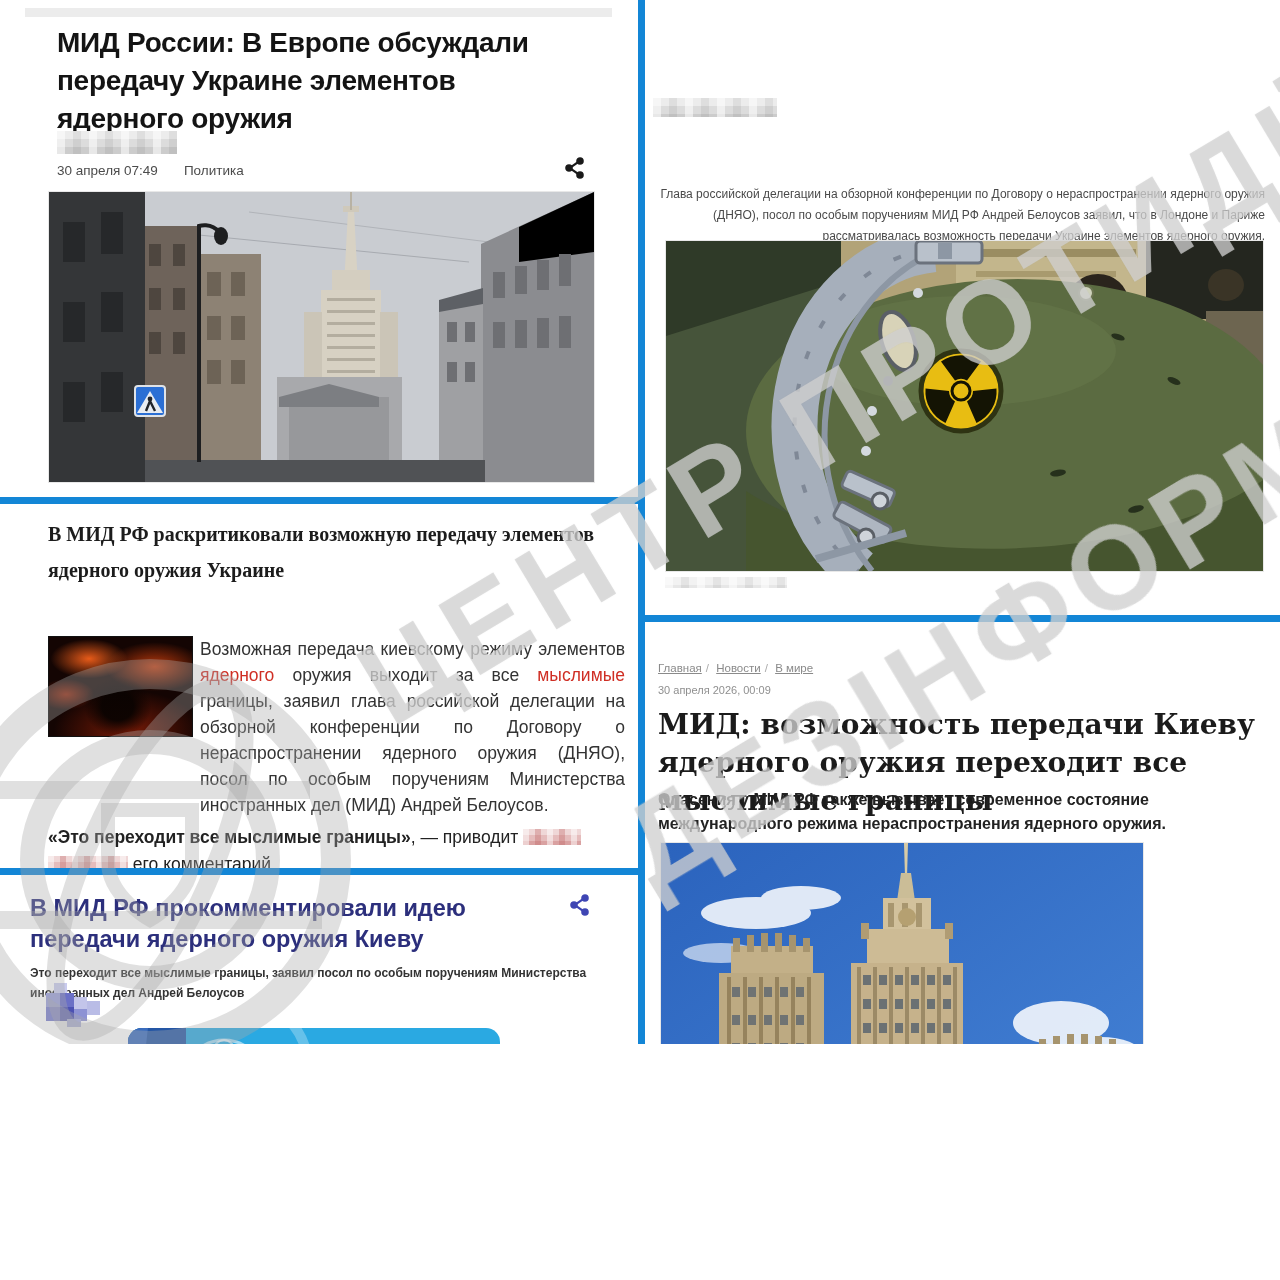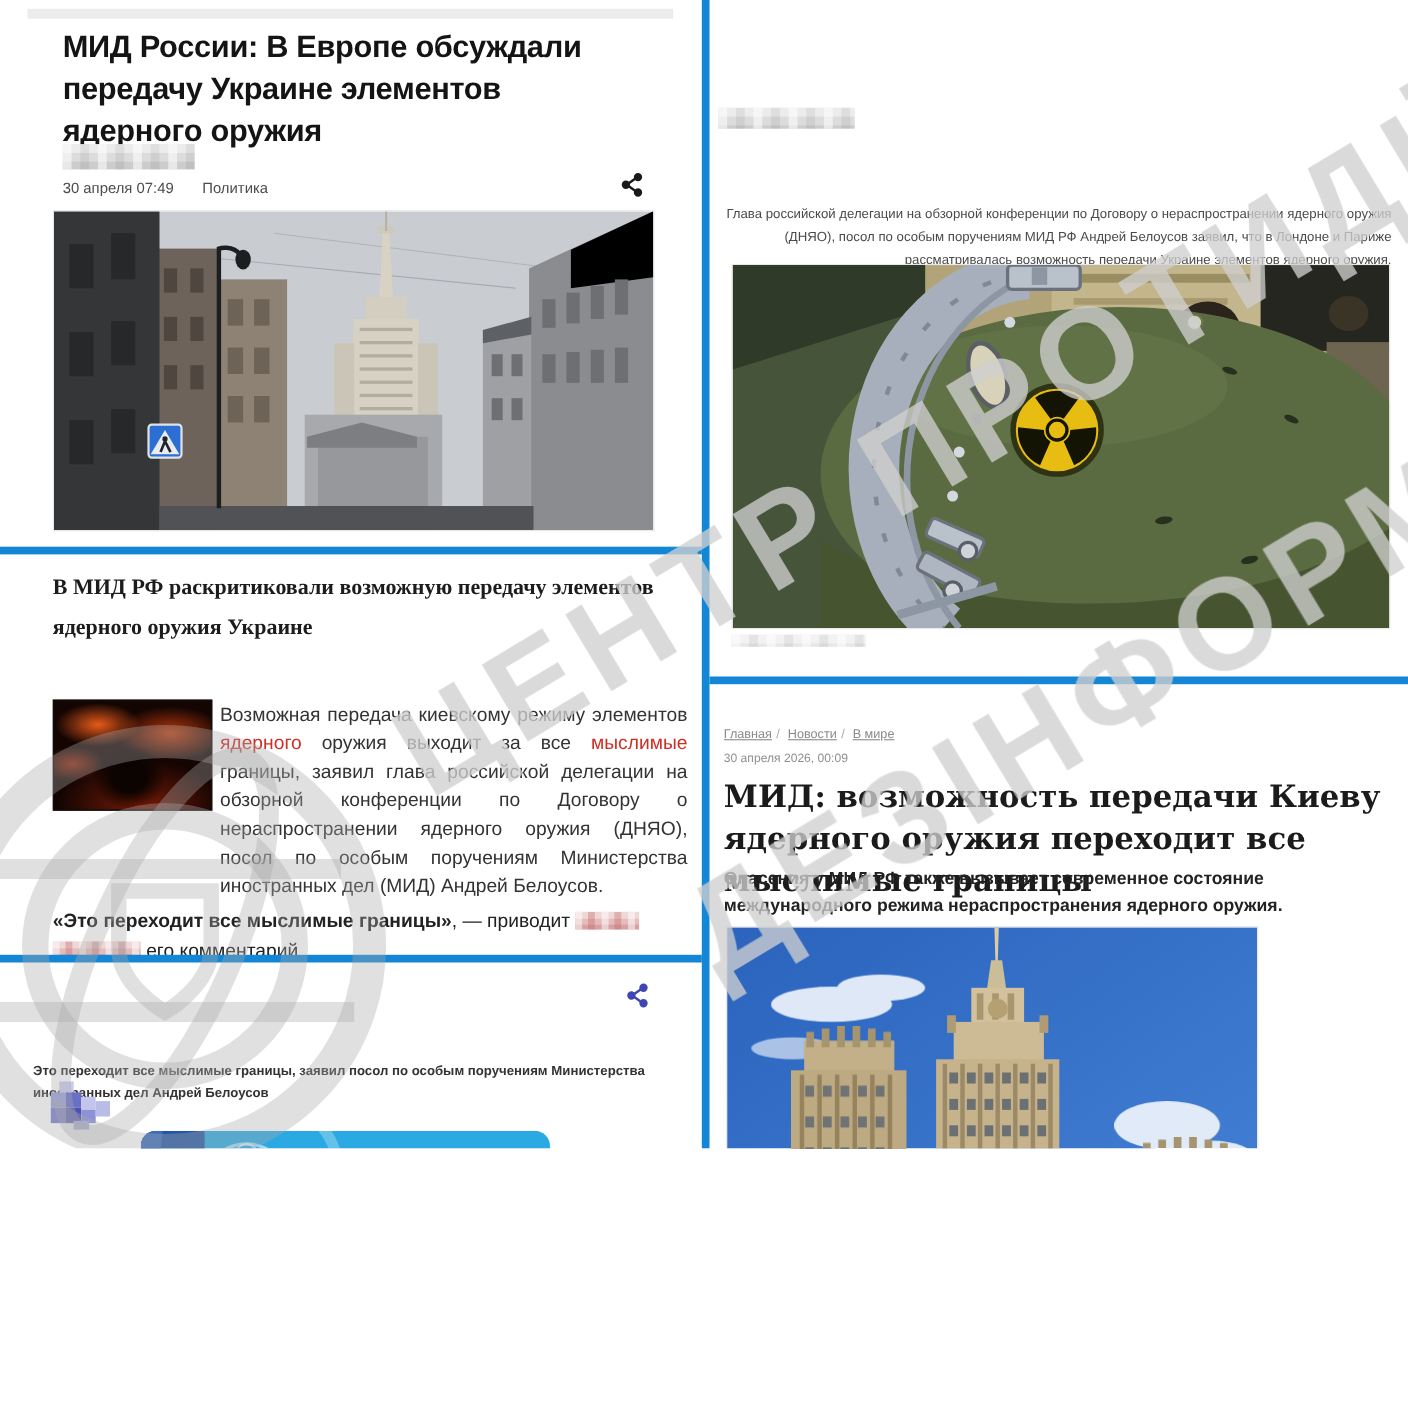--- a/index.html
+++ b/index.html
@@ -207,20 +207,21 @@
     <span class="a2-spacer"></span><span>Возможная передача киевскому режиму элементов </span><span class="a2-link">ядерного</span><span> оружия выходит за все </span><span class="a2-link">мыслимые</span><span> границы, заявил глава российской делегации на обзорной конференции по Договору о нераспространении ядерного оружия (ДНЯО), посол по особым поручениям Министерства иностранных дел (МИД) Андрей Белоусов.</span>
   </div>
   <div class="abs thumb-fire"></div>
   <div class="abs a2-quote">
     <b>«Это переходит все мыслимые границы»</b><span>, — приводит </span><span class="px-pink" style="width:58px;height:16px;"></span><br>
     <span class="px-pink" style="width:80px;height:16px;"></span><span> его комментарий.</span>
   </div>
 
   <div class="divider" style="left:0;top:868px;width:638px;height:7px;"></div>
 
+  <div class="abs a3-h">В МИД РФ прокомментировали идею передачи ядерного оружия Киеву</div>
   <svg class="abs share a3-share" viewBox="0 0 24 24">
     <g stroke="#3f46b4" stroke-width="2.2" fill="#3f46b4">
       <line x1="8.3" y1="10.9" x2="14.7" y2="6.3"></line>
         <line x1="8.3" y1="13.1" x2="14.7" y2="17.7"></line>
       <circle cx="17" cy="5" r="2.7"></circle>
         <circle cx="6" cy="12" r="2.7"></circle>
         <circle cx="17" cy="19" r="2.7"></circle>
     </g>
   </svg>
   <div class="abs a3-sub">Это переходит все мыслимые границы, заявил посол по особым поручениям Министерства иностранных дел Андрей Белоусов</div>

